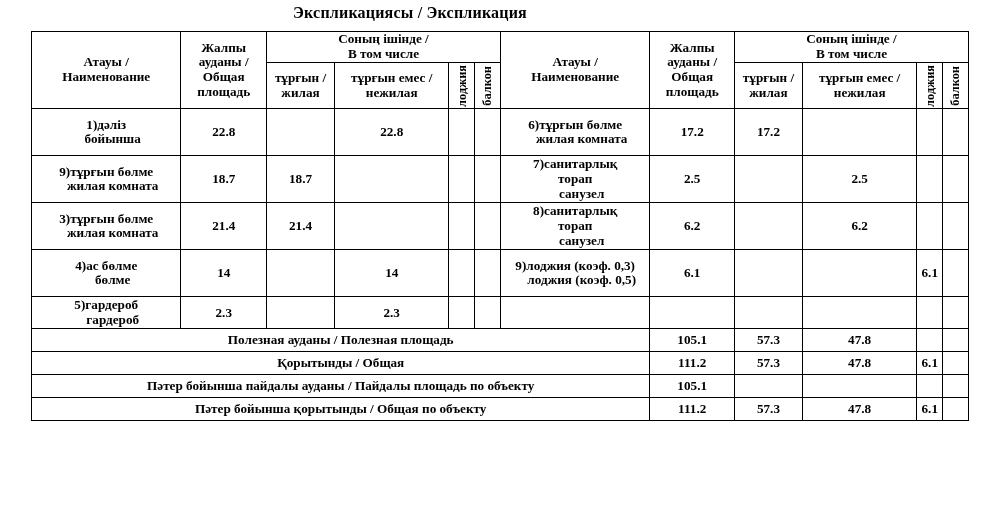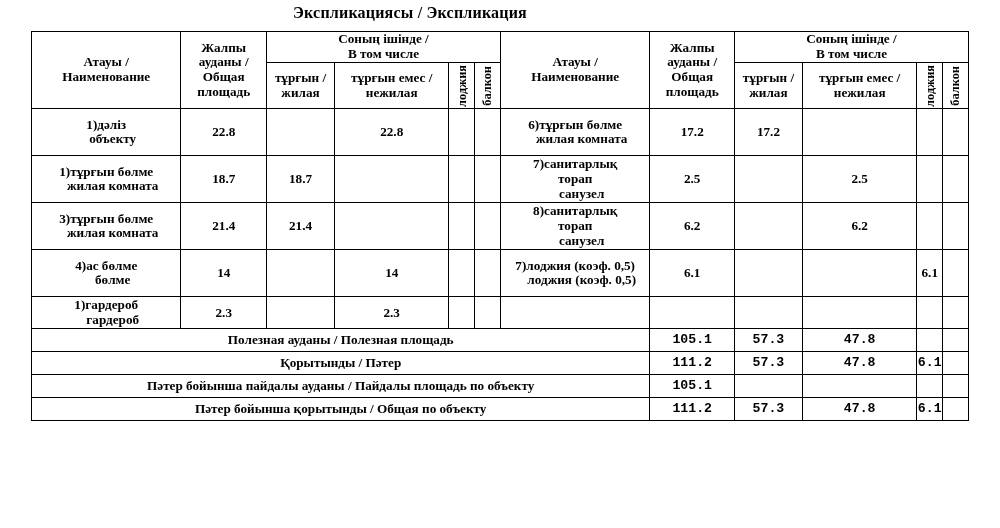--- a/index.html
+++ b/index.html
@@ -90,21 +90,20 @@
     text-align: right;
     font-weight: bold;
     font-size: 13.4px;
     padding: 2px 4px 2px 4px;
     white-space: nowrap;
   }
   td.sumnum {
     font-weight: normal;
     font-size: 13.4px;
     text-align: center;
-    font-family: Liberation Mono, monospace;
   }
   .r-dat { height: 47px; }
   .r-sum { height: 23px; }
 </style>
 </head>
 <body>
 
 <div class="page">
 
   <div class="doc-title">Экспликациясы / Экспликация</div>
@@ -187,41 +186,41 @@
         <th class="hd-sub vert">
           <div class="vert-wrap">балкон</div>
         </th>
       </tr>
     </thead>
 
     <tbody>
       <tr class="r-dat">
         <td class="nm">
           <span class="l1">1)дәліз</span>
-          <span class="l2">объекту</span>
+          <span class="l2">бойынша</span>
         </td>
         <td class="num">22.8</td>
         <td class="num"></td>
         <td class="num">22.8</td>
         <td class="num"></td>
         <td class="num"></td>
         <td class="nm">
           <span class="l1">6)тұрғын бөлме</span>
           <span class="l2">жилая комната</span>
         </td>
         <td class="num">17.2</td>
         <td class="num">17.2</td>
         <td class="num"></td>
         <td class="num"></td>
         <td class="num"></td>
       </tr>
 
       <tr class="r-dat">
         <td class="nm">
-          <span class="l1">1)тұрғын бөлме</span>
+          <span class="l1">9)тұрғын бөлме</span>
           <span class="l2">жилая комната</span>
         </td>
         <td class="num">18.7</td>
         <td class="num">18.7</td>
         <td class="num"></td>
         <td class="num"></td>
         <td class="num"></td>
         <td class="nm">
           <span class="l1">7)санитарлық</span>
           <span class="l1">торап</span>
@@ -260,33 +259,33 @@
         <td class="nm">
           <span class="l1">4)ас бөлме</span>
           <span class="l2">бөлме</span>
         </td>
         <td class="num">14</td>
         <td class="num"></td>
         <td class="num">14</td>
         <td class="num"></td>
         <td class="num"></td>
         <td class="nm">
-          <span class="l1">7)лоджия (коэф. 0,5)</span>
+          <span class="l1">9)лоджия (коэф. 0,3)</span>
           <span class="l2">лоджия (коэф. 0,5)</span>
         </td>
         <td class="num">6.1</td>
         <td class="num"></td>
         <td class="num"></td>
         <td class="num">6.1</td>
         <td class="num"></td>
       </tr>
 
       <tr style="height:32px">
         <td class="nm">
-          <span class="l1">1)гардероб</span>
+          <span class="l1">5)гардероб</span>
           <span class="l2">гардероб</span>
         </td>
         <td class="num">2.3</td>
         <td class="num"></td>
         <td class="num">2.3</td>
         <td class="num"></td>
         <td class="num"></td>
         <td class="nm">
           <span class="l1"></span>
         </td>
@@ -299,21 +298,21 @@
 
       <tr class="r-sum">
         <td class="sumlabel" colspan="7">Полезная ауданы / Полезная площадь</td>
         <td class="sumnum">105.1</td>
         <td class="sumnum">57.3</td>
         <td class="sumnum">47.8</td>
         <td class="sumnum"></td>
         <td class="sumnum"></td>
       </tr>
       <tr class="r-sum">
-        <td class="sumlabel" colspan="7">Қорытынды / Пәтер</td>
+        <td class="sumlabel" colspan="7">Қорытынды / Общая</td>
         <td class="sumnum">111.2</td>
         <td class="sumnum">57.3</td>
         <td class="sumnum">47.8</td>
         <td class="sumnum">6.1</td>
         <td class="sumnum"></td>
       </tr>
       <tr class="r-sum">
         <td class="sumlabel" colspan="7">Пәтер бойынша пайдалы ауданы / Пайдалы площадь по объекту</td>
         <td class="sumnum">105.1</td>
         <td class="sumnum"></td>

